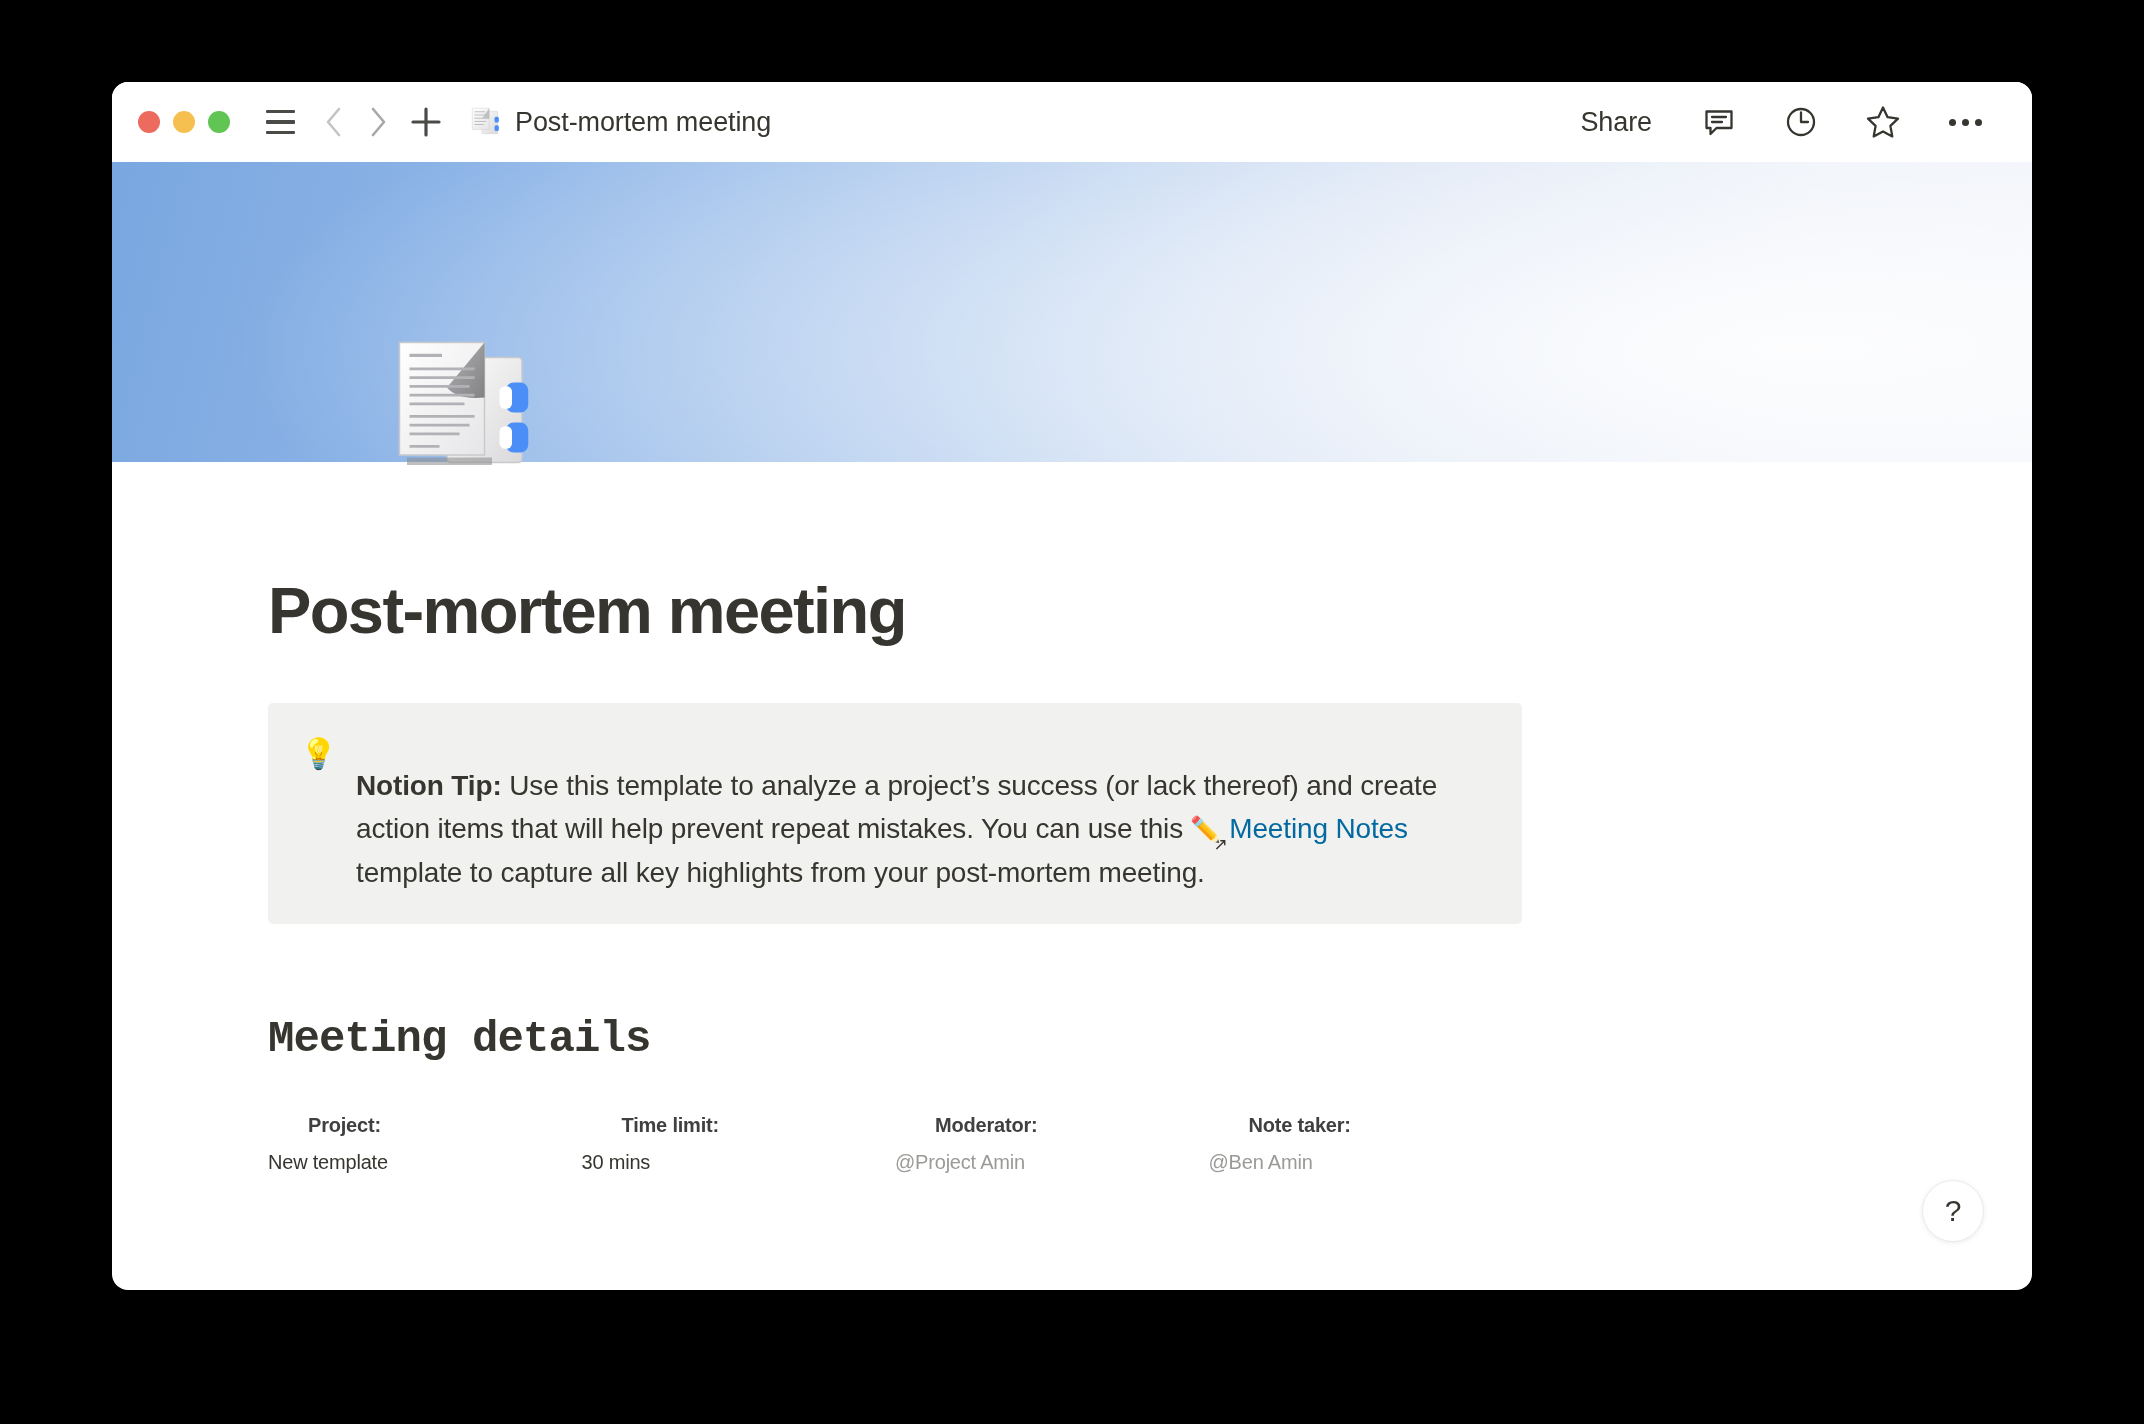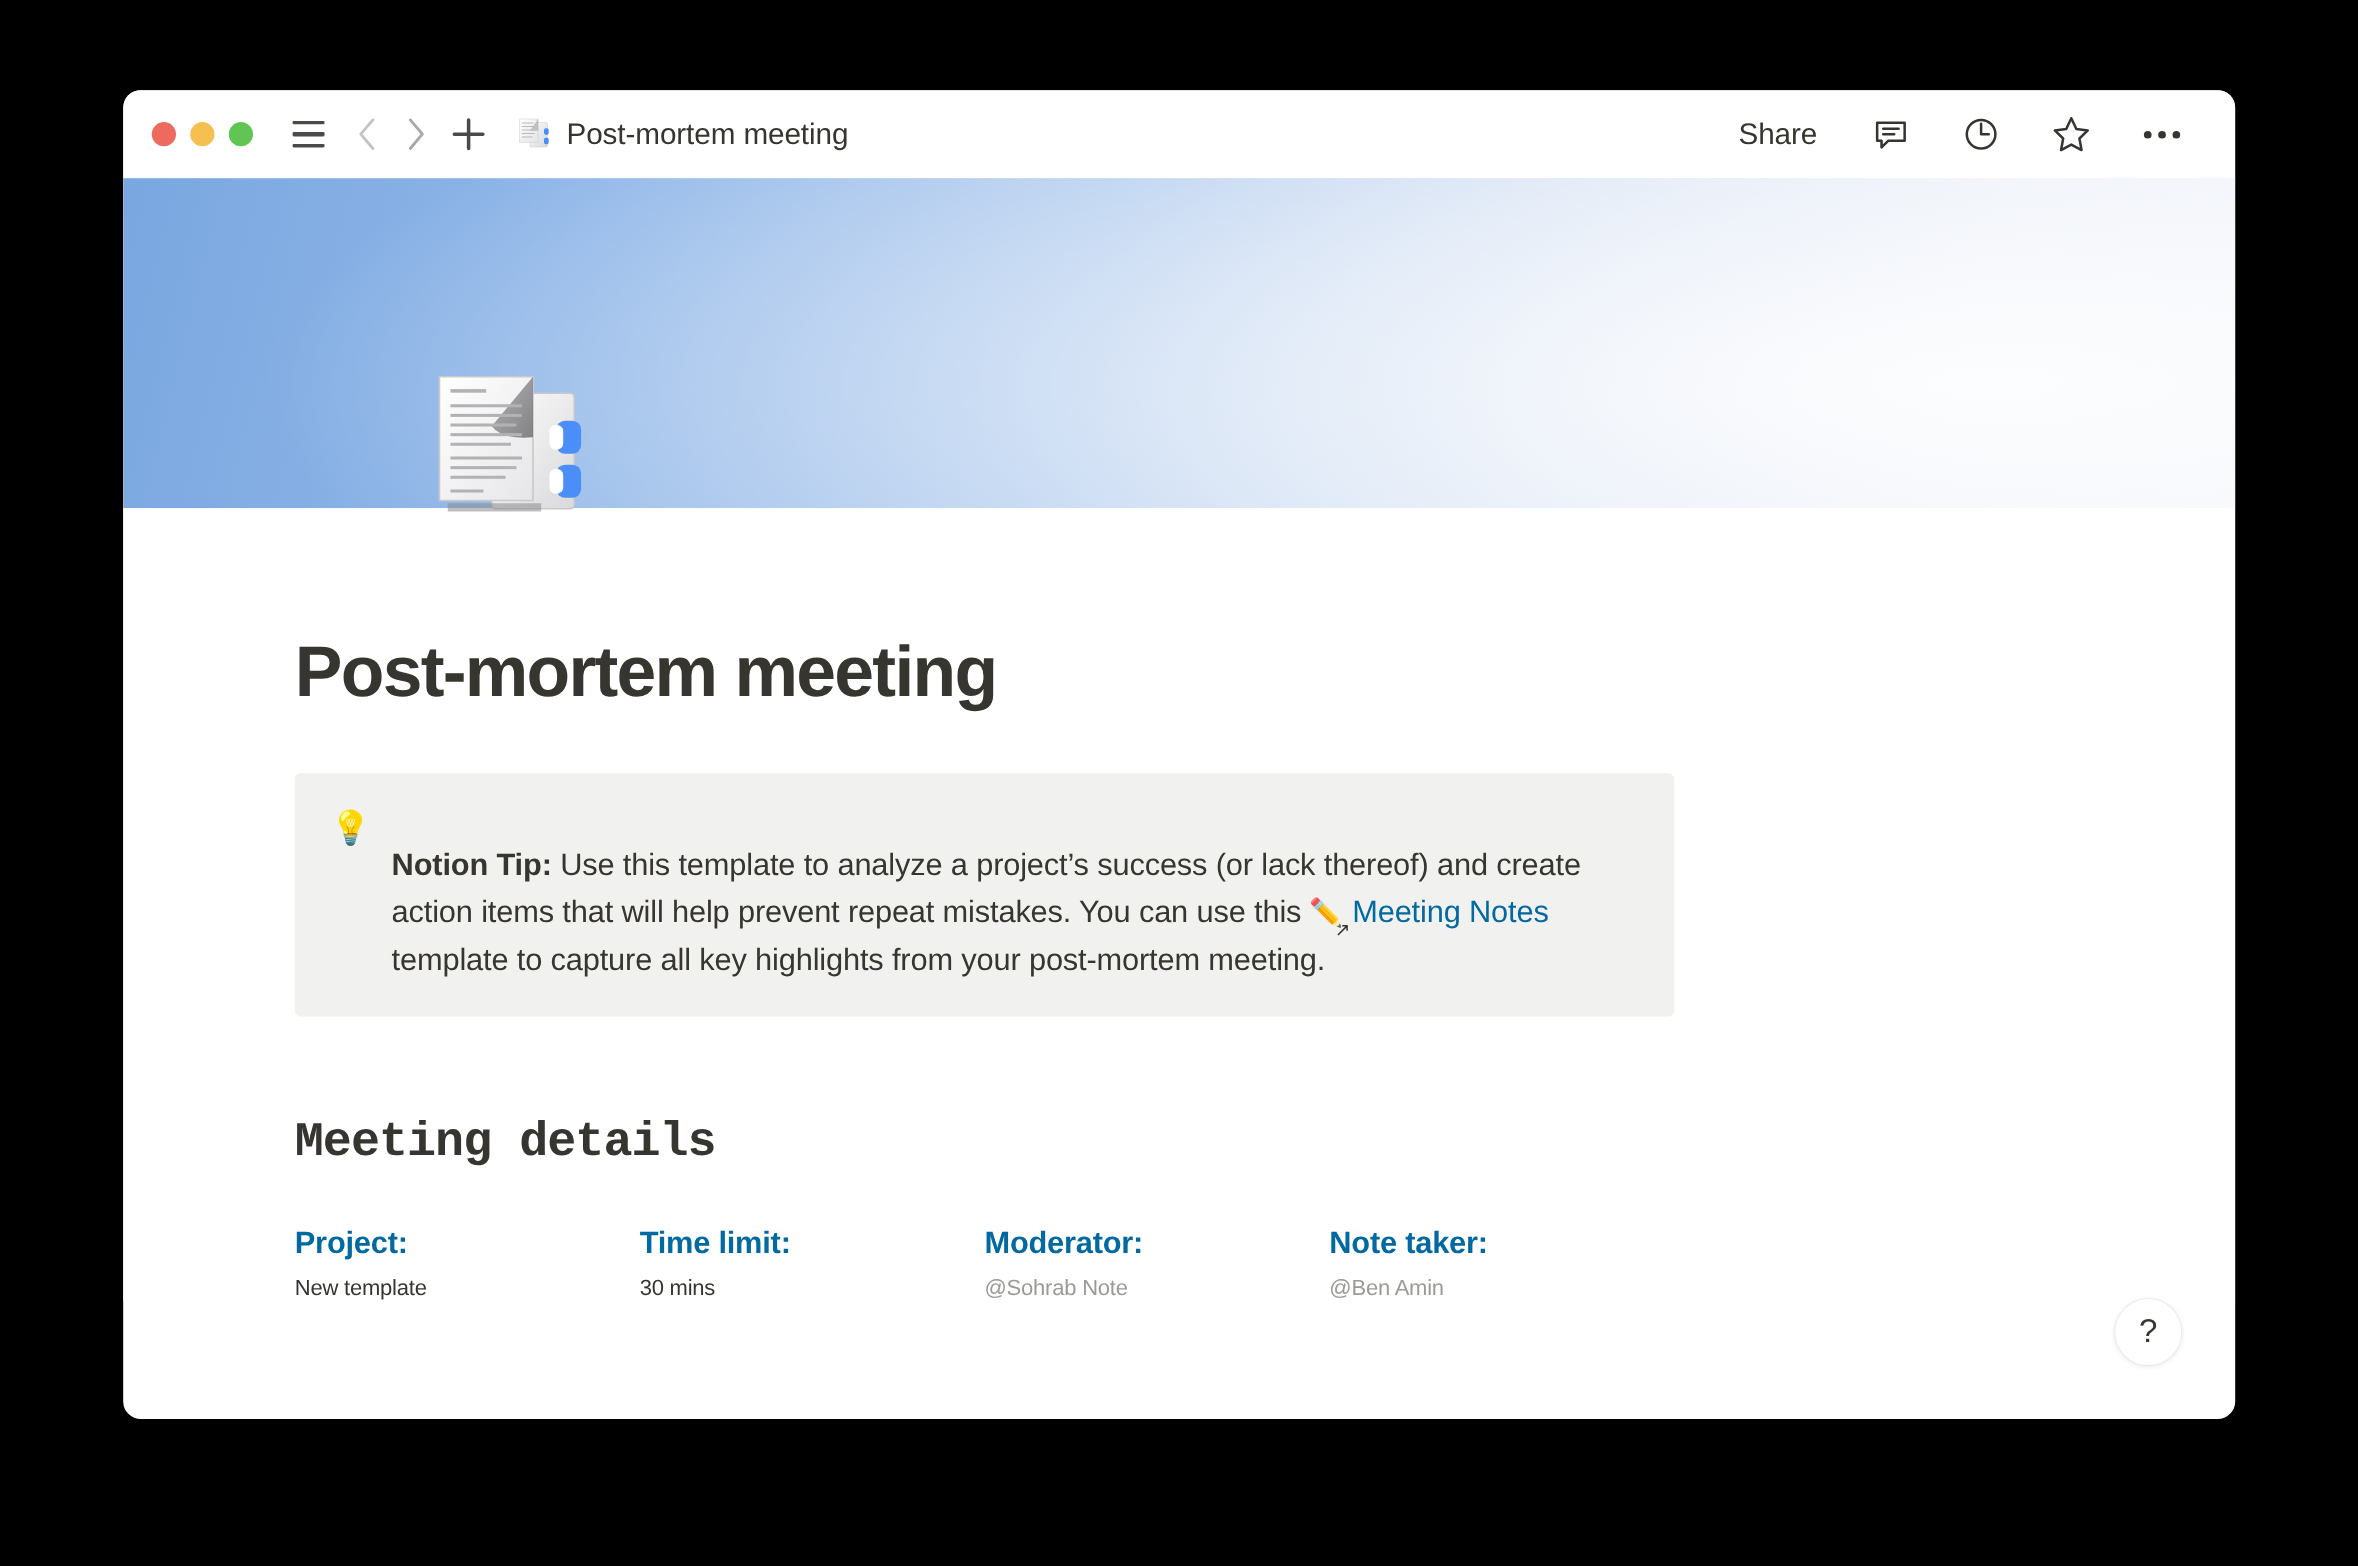--- a/index.html
+++ b/index.html
@@ -195,25 +195,26 @@
     font-family: Liberation Mono, monospace;
   }
 
   
   #meeting-details-columns {
     margin-top: 50px;
     display: flex;
   }
   .detail-col { flex: 1; padding-right: 30px; }
   .detail-label {
-    font-size: 28px;
+    font-size: 20px;
     font-weight: bold;
-    color: #0369a1;
+    color: #404040;
     letter-spacing: -0.2px;
     margin-bottom: 14px;
+    margin-left: 40px;
   }
   .detail-value {
     font-size: 20px;
     color: #37352f;
     letter-spacing: -0.2px;
   }
   .detail-value.mention { color: #9b9a97; }
 
   
   #help-button {
@@ -397,21 +398,21 @@
           <div class="detail-value">New template</div>
         </div>
 
         <div class="detail-col">
           <div class="detail-label">Time limit:</div>
           <div class="detail-value">30 mins</div>
         </div>
 
         <div class="detail-col">
           <div class="detail-label">Moderator:</div>
-          <div class="detail-value mention">@Sohrab Note</div>
+          <div class="detail-value mention">@Project Amin</div>
         </div>
 
         <div class="detail-col">
           <div class="detail-label">Note taker:</div>
           <div class="detail-value mention">@Ben Amin</div>
         </div>
 
       </div>
     </div>
   </div>

